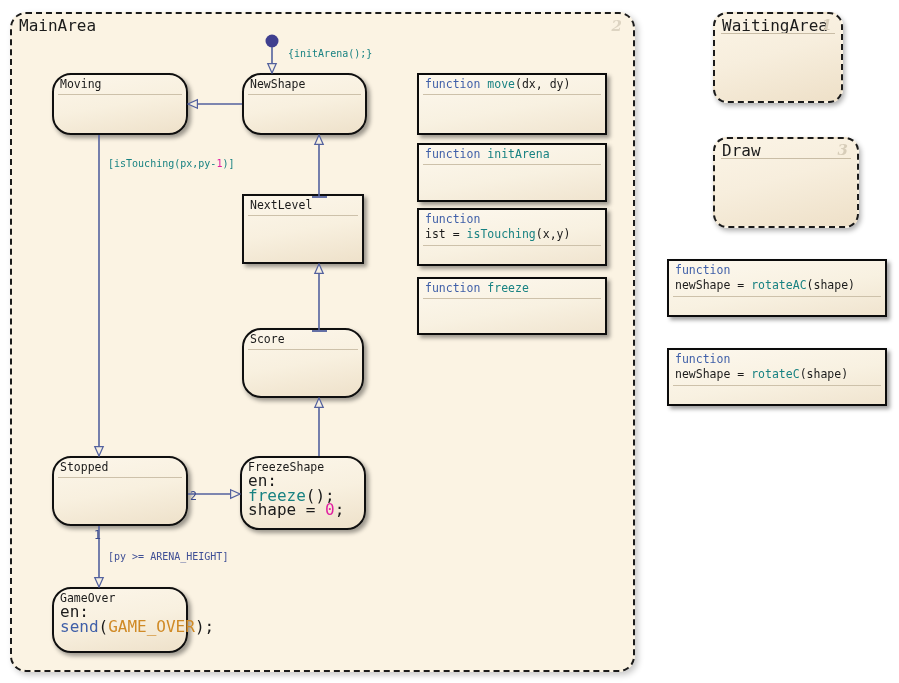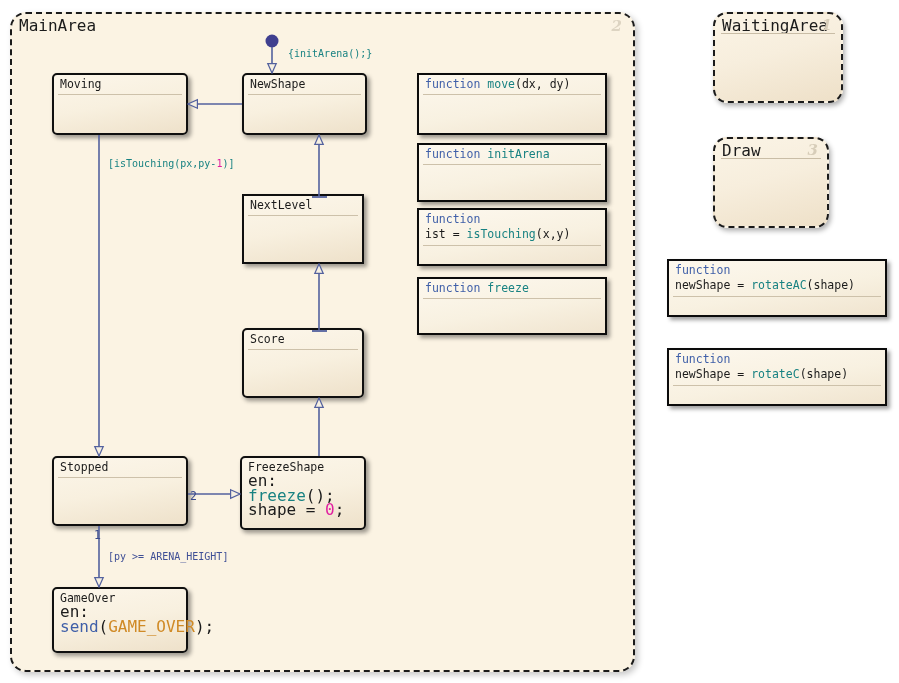--- a/index.html
+++ b/index.html
@@ -54,21 +54,21 @@
     font-family: "DejaVu Serif", "Liberation Serif", serif;
     font-size: 15px;
     font-weight: bold;
     color: #d7cdb9;
   }
   .superstate.main .sup-index { right: 11px; top: 3px; color: #ddd4c2; }
 
   
   .state {
     border: 2.2px solid #0f0f0f;
-    border-radius: 5px;
+    border-radius: 19px;
     background: linear-gradient(170deg, #fcf6ea 0%, #f8f0df 50%, #eee1ca 100%);
     box-shadow: 2.5px 3px 4px rgba(0,0,0,0.38);
   }
   .state.sharp { border-radius: 0; border-width: 2.6px; }
   .state .st-label {
     position: absolute;
     left: 6px; top: 2px;
     font-size: 11.5px;
     color: #1b1b1b;
     white-space: nowrap;
@@ -202,21 +202,21 @@
     <div class="fn-sig"><span class="kw">function </span><span class="fname">freeze</span></div>
     <div class="fn-divider" style="top:19px;"></div>
   </div>
 
   <div class="node superstate" style="left:713px; top:12px; width:130px; height:91px;">
     <span class="sup-label">WaitingArea</span>
     <span class="sup-index">1</span>
     <div class="sup-divider"></div>
   </div>
 
-  <div class="node superstate" style="left:713px; top:137px; width:116px; height:91px;">
+  <div class="node superstate" style="left:713px; top:137px; width:146px; height:91px;">
     <span class="sup-label">Draw</span>
     <span class="sup-index">3</span>
     <div class="sup-divider"></div>
   </div>
 
   <div class="node fnbox" style="left:667px; top:259px; width:220px; height:58px;">
     <div class="fn-sig"><span class="kw">function</span><br><span class="plain">newShape = </span><span class="fname">rotateAC</span><span class="plain">(shape)</span></div>
     <div class="fn-divider" style="top:35px;"></div>
   </div>
 

